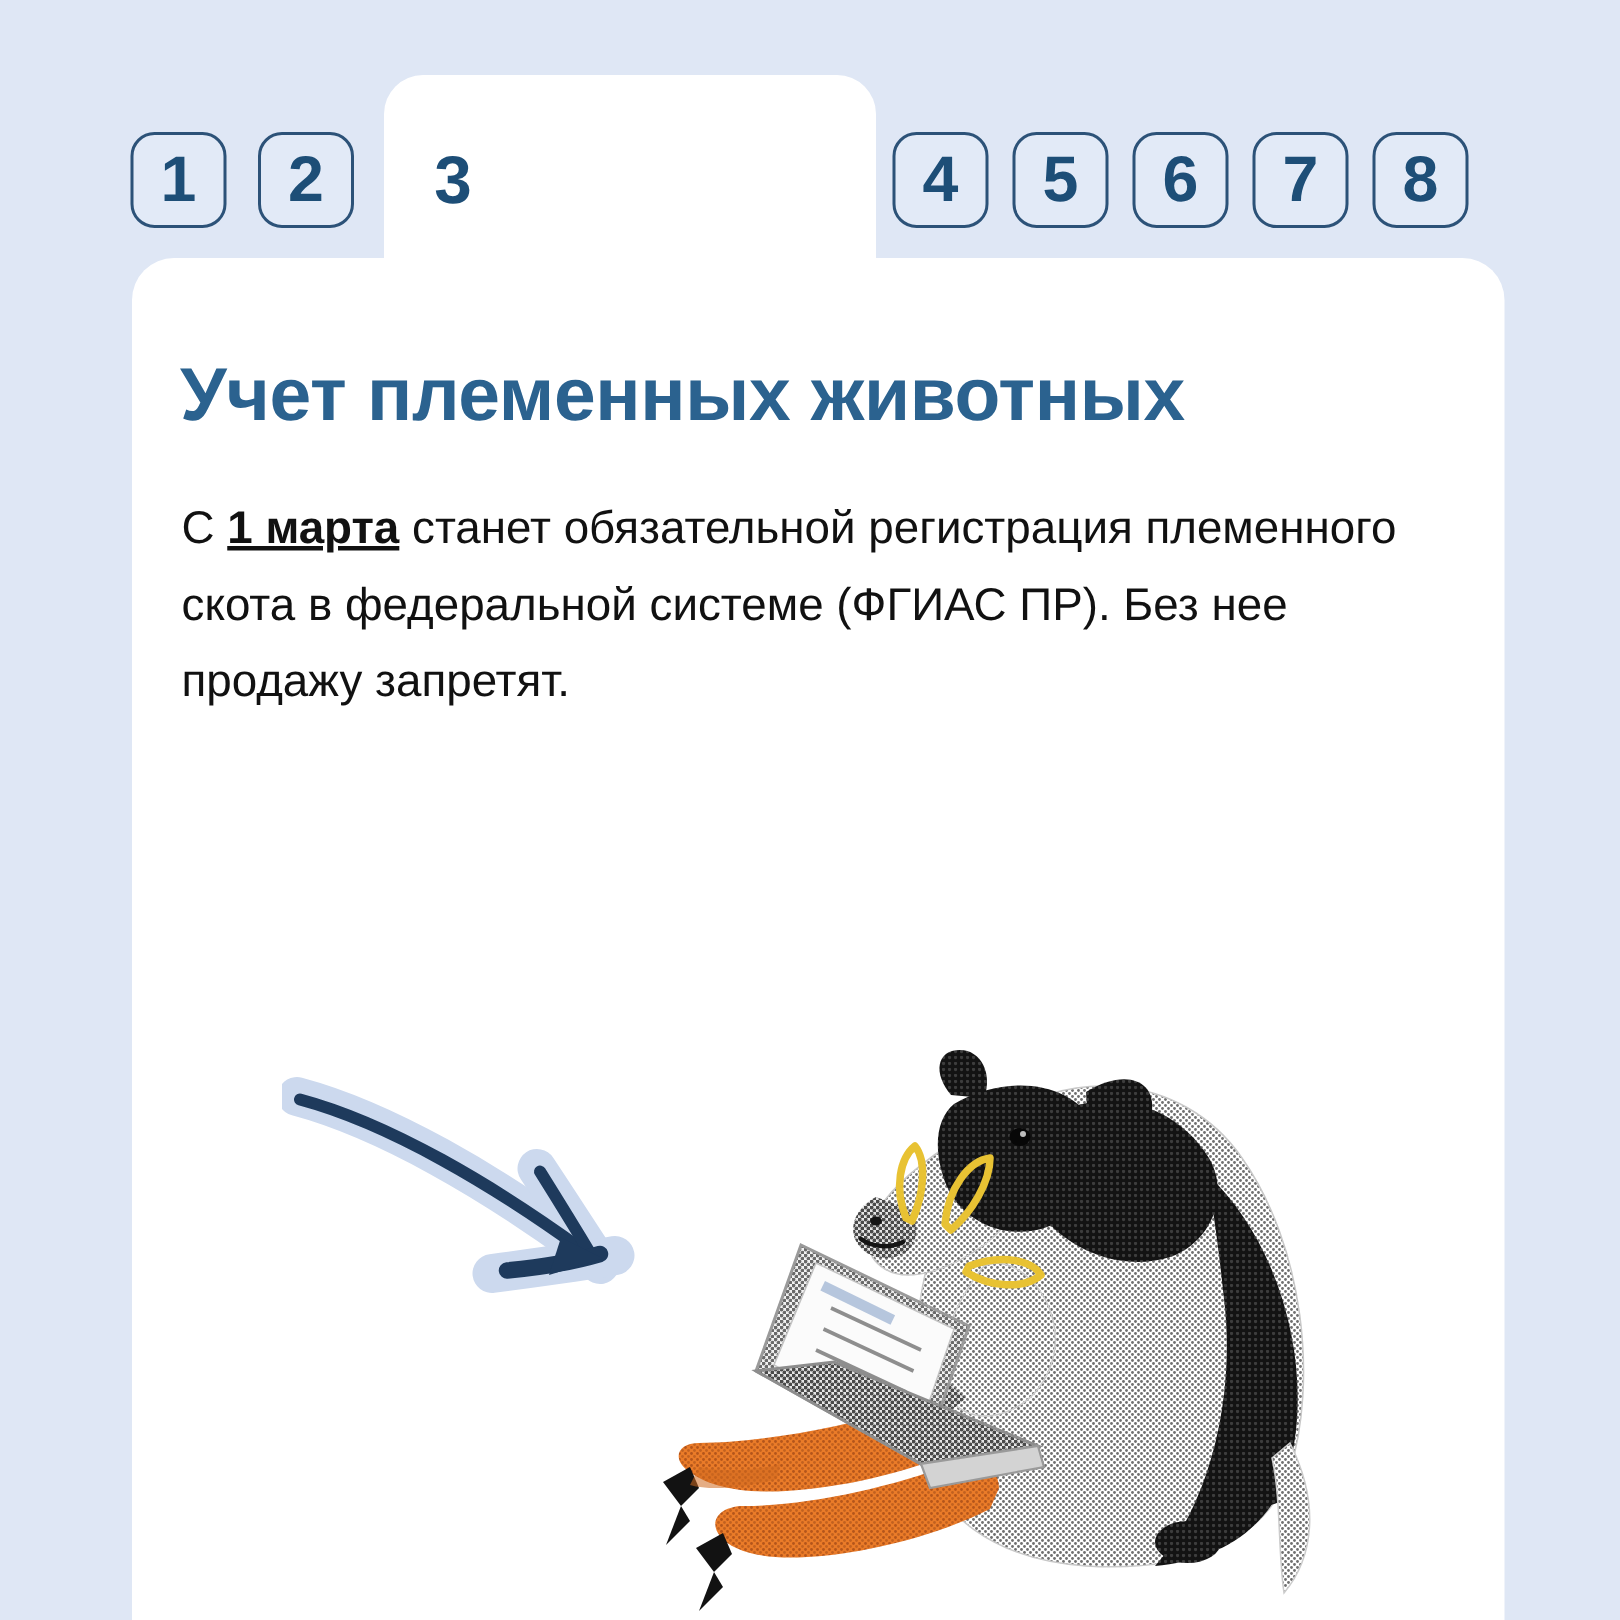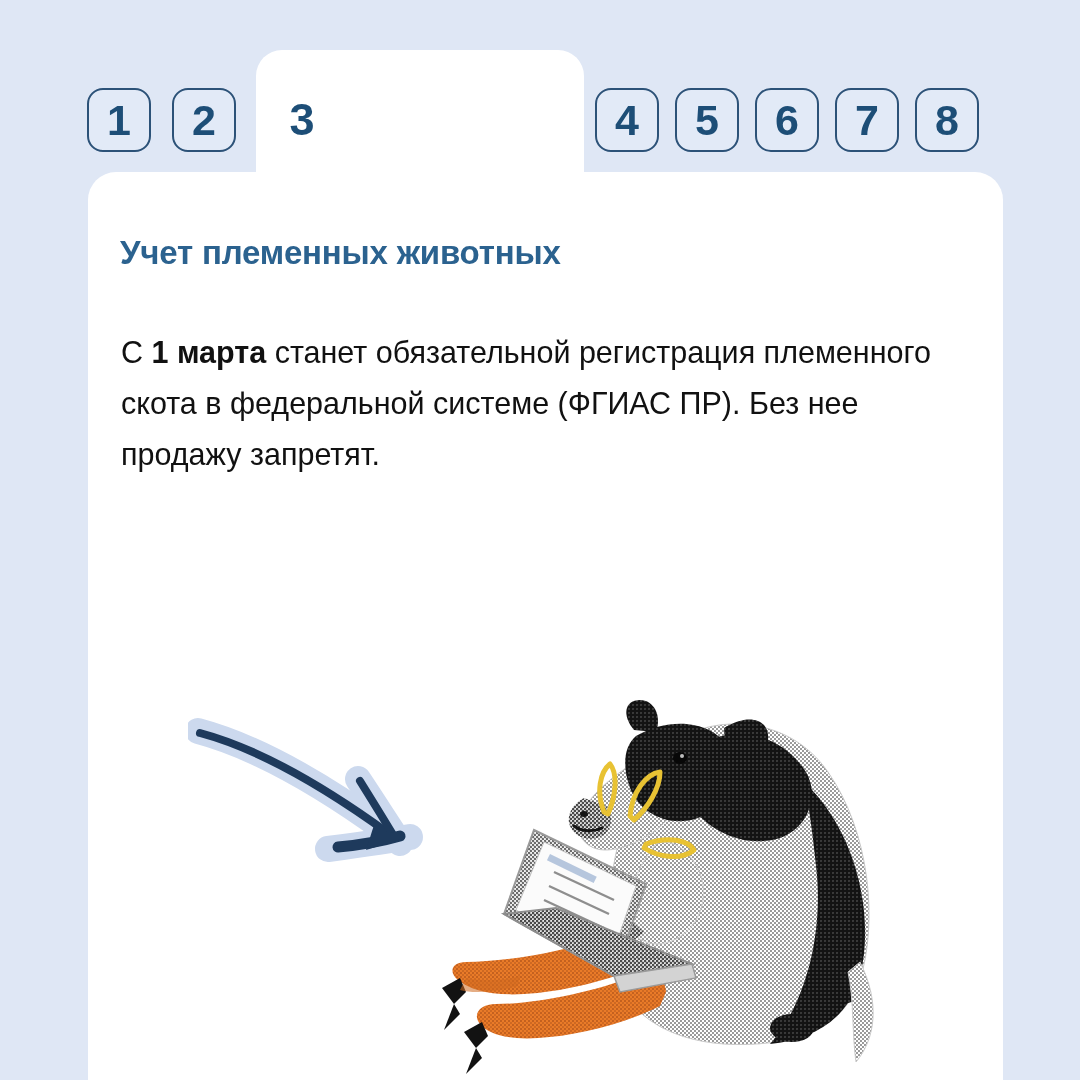--- a/index.html
+++ b/index.html
@@ -96,39 +96,39 @@
     height: 908px;
     background: #ffffff;
     border-radius: 28px 28px 0 0;
     overflow: hidden;
   }
 
   .card-title {
     position: absolute;
     left: 32px;
     top: 62px;
-    font-size: 33px;
+    font-size: 50px;
     font-weight: bold;
     color: #2b628f;
     letter-spacing: -0.2px;
     white-space: nowrap;
   }
 
   .body-copy {
     position: absolute;
     left: 33px;
     top: 155px;
     width: 845px;
     font-size: 30.5px;
     line-height: 51px;
     color: #111111;
   }
   .body-copy p { margin: 0; }
   .body-copy .para-gap { height: 51px; }
-  .body-copy b { font-weight: bold; }
+  .body-copy b { font-weight: bold; text-decoration: underline; }
 
   
   .illustration {
     position: absolute;
     left: 0;
     top: 0;
     width: 915px;
     height: 908px;
     pointer-events: none;
   }

